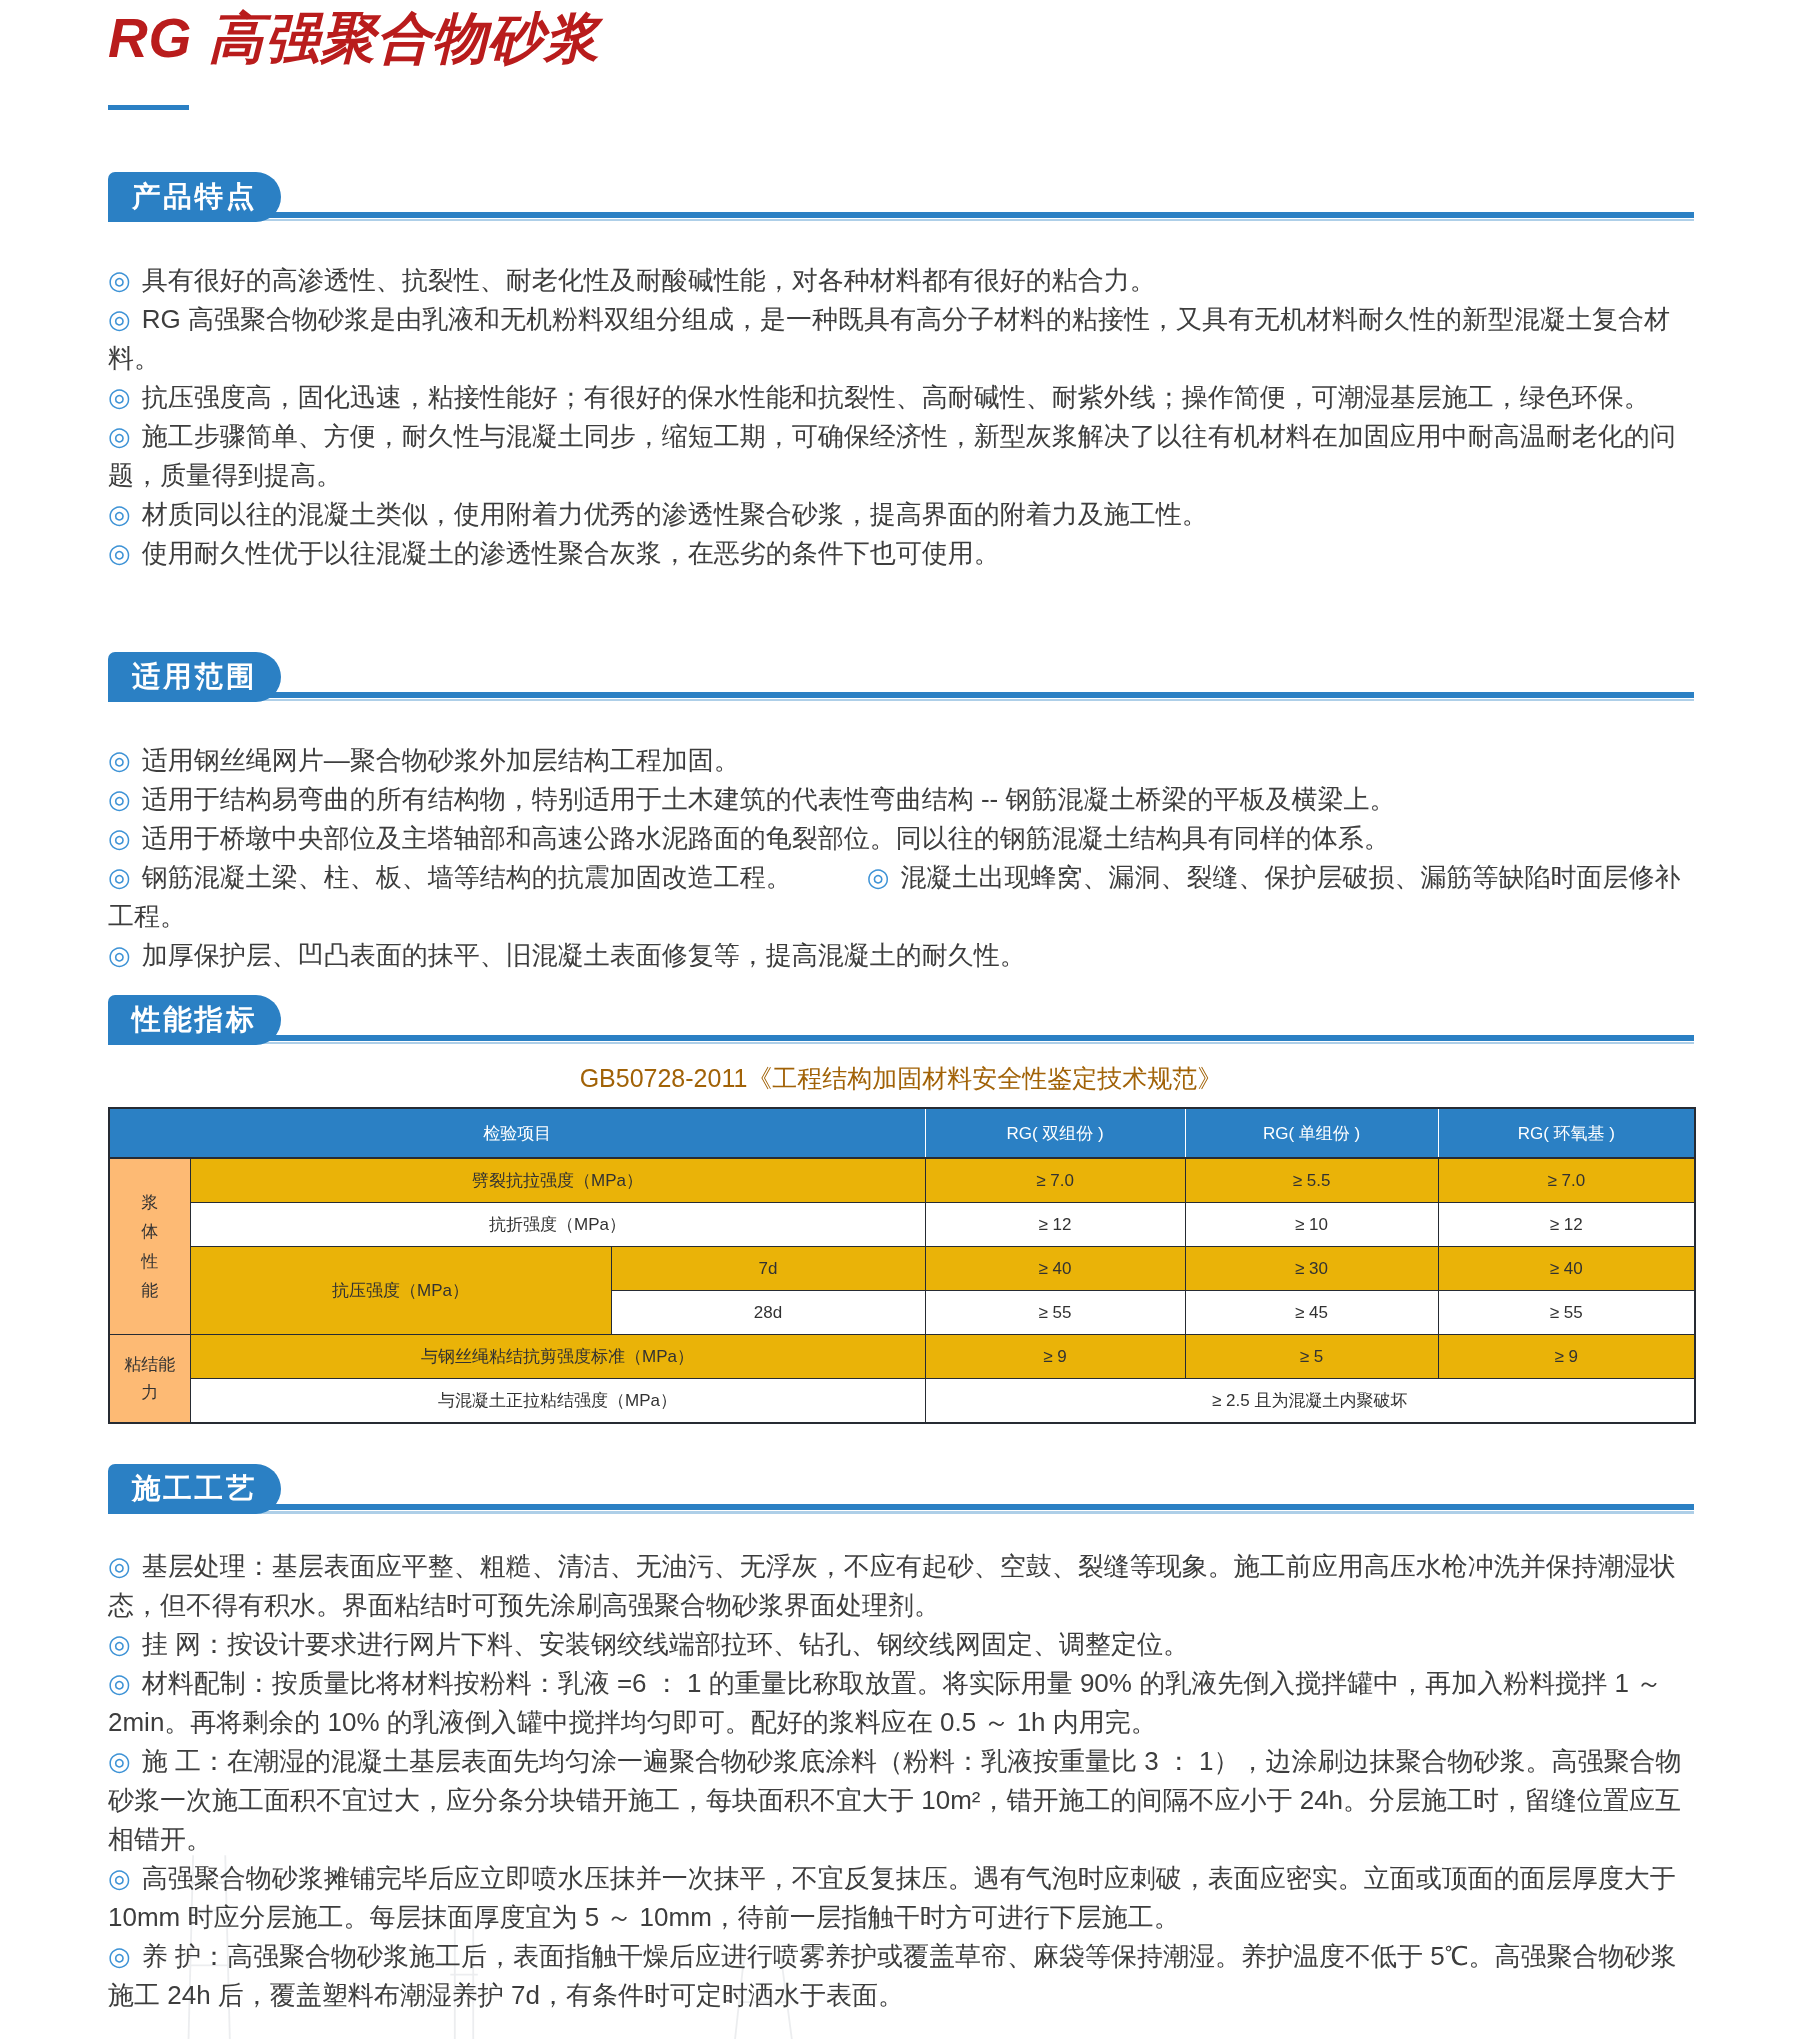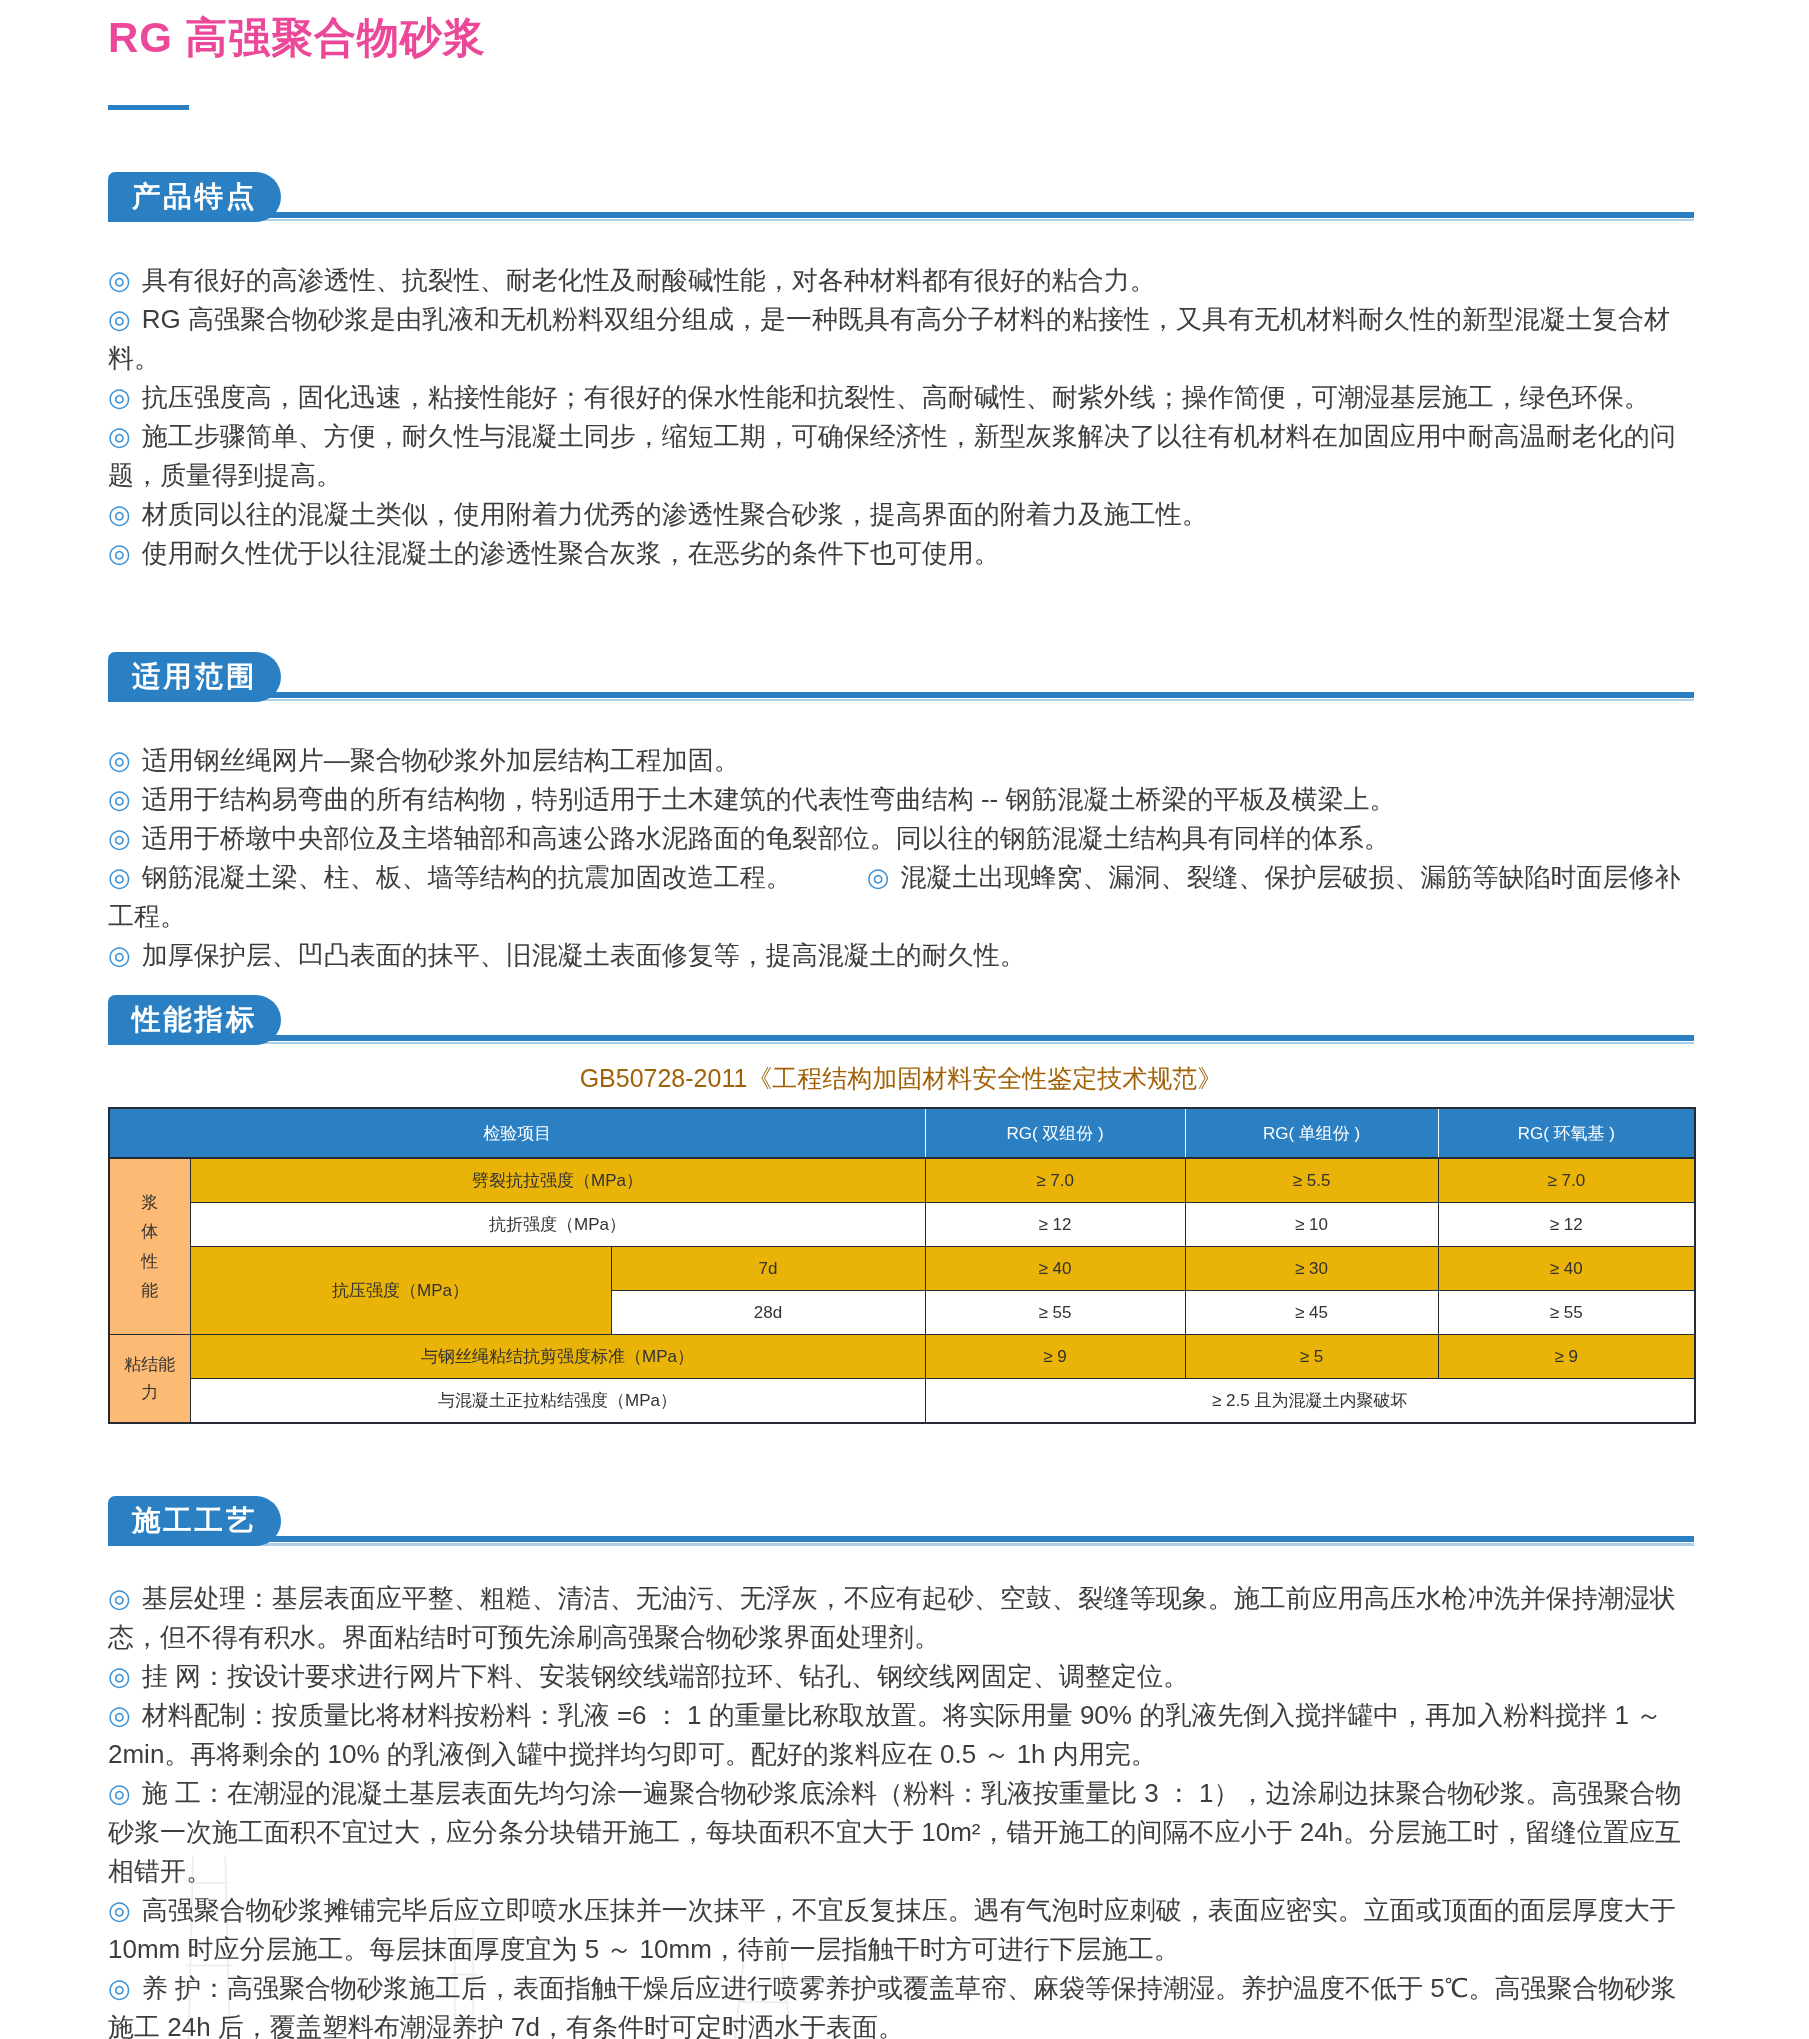--- a/index.html
+++ b/index.html
@@ -14,25 +14,26 @@
   }
   .content{
     position:absolute;
     left:108px;
     top:0;
     width:1586px;
   }
   
   .doc-title{
     margin-top:13px;
-    font-size:42px;
+    font-size:55px;
     font-weight:bold;
-    color:#ec4899;
+    color:#b91c1c;
     letter-spacing:0.9px;
     line-height:50px;
+    font-style:italic;
   }
   .title-underline{
     margin-top:42px;
     width:81px;
     height:4.6px;
     background:#2b80c4;
   }
   
   .section-head{
     position:relative;
@@ -57,21 +58,21 @@
     font-size:28.5px;
     font-weight:bold;
     letter-spacing:2.8px;
     display:flex;align-items:center;justify-content:center;
     z-index:2;
     text-align:center;
   }
   .mt-features{margin-top:62px;}
   .mt-scope{margin-top:79px;}
   .mt-performance{margin-top:20px;}
-  .mt-process{margin-top:72px;}
+  .mt-process{margin-top:40px;}
   .mt-packaging{margin-top:37px;}
   
   .bullets{
     margin-top:39px;
     font-size:26px;
     line-height:39px;
     color:#3d3d3d;
   }
   .bullets.tight{margin-top:33px;}
   .bullet{margin:0;}

